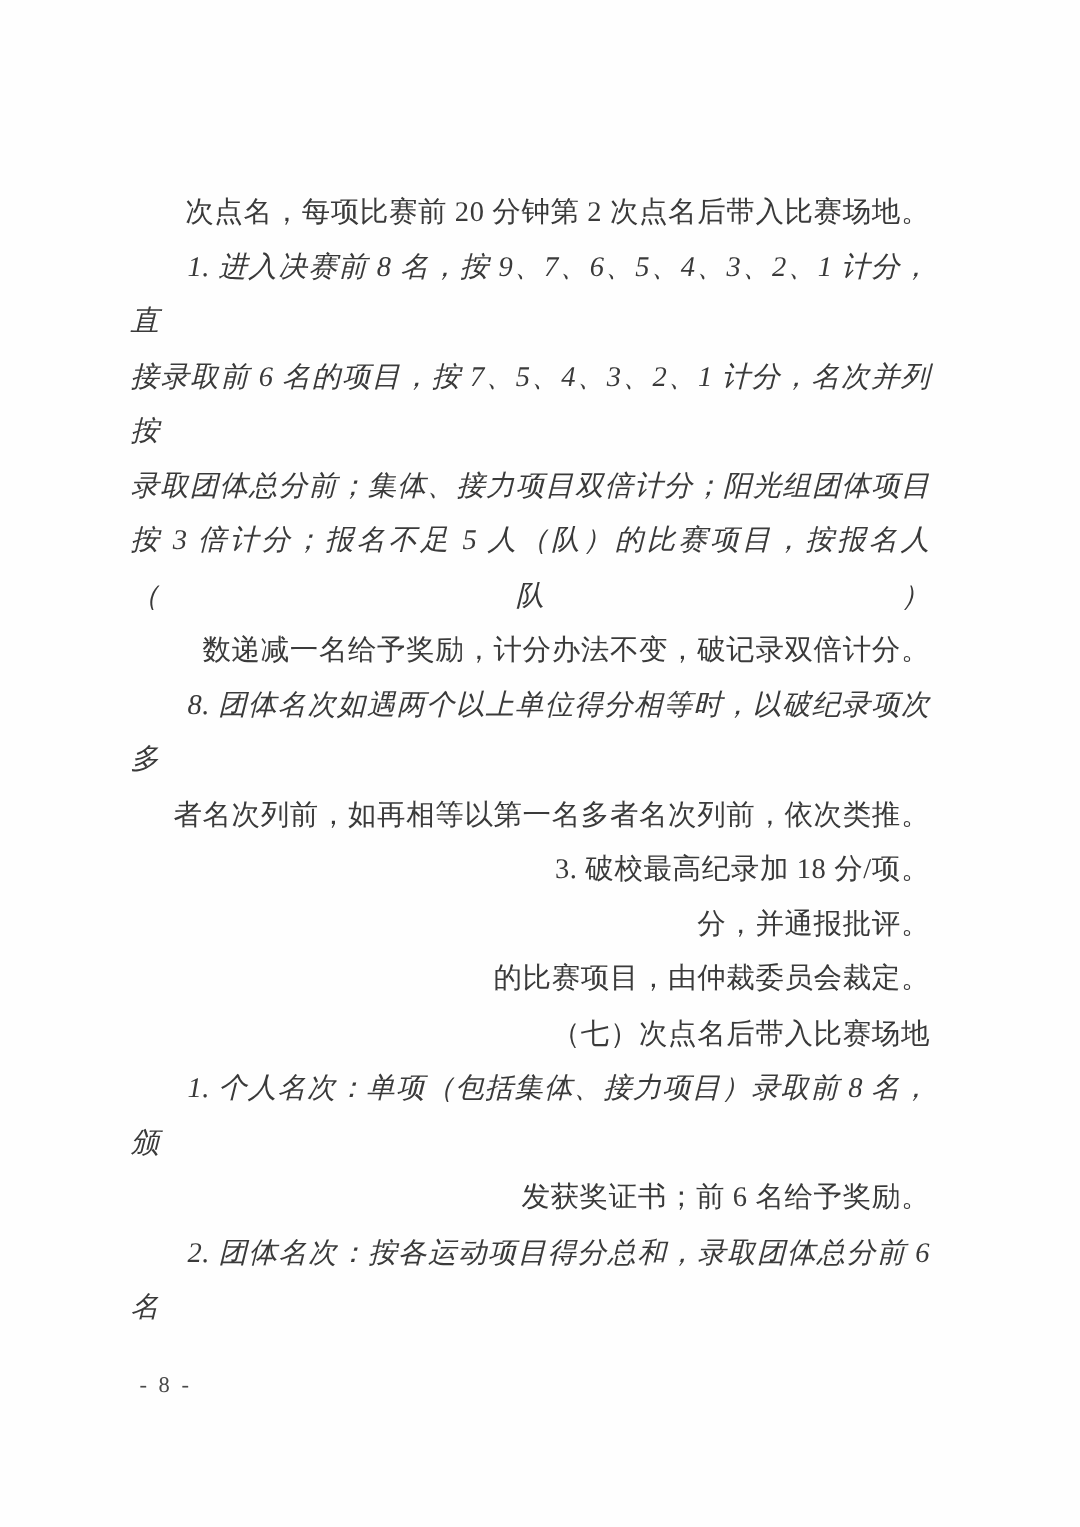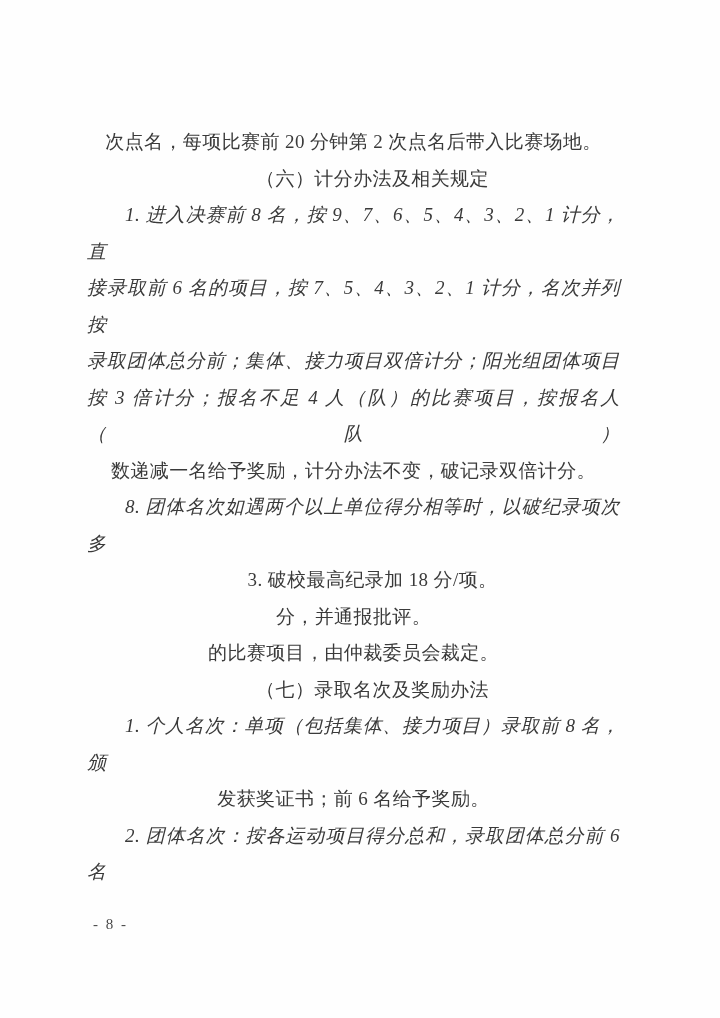--- a/index.html
+++ b/index.html
@@ -19,21 +19,21 @@
   .content {
     position: absolute;
     left: 87px;
     top: 124px;
     width: 533px;
   }
   .line {
     font-size: 19px;
     line-height: 36.5px;
     letter-spacing: 0.4px;
-    text-align: center;
+    text-align: right;
     min-height: 36.5px;
   }
   .line.indent {
     text-indent: 2em;
   }
   .line.fill {
     text-align: justify;
     text-align-last: justify;
     font-style: italic;
   }
@@ -45,30 +45,30 @@
     letter-spacing: 2px;
     color: #4a4a4a;
   }
 </style>
 </head>
 <body>
 
 <div class="page">
   <div class="content">
     <div class="line">次点名，每项比赛前 20 分钟第 2 次点名后带入比赛场地。</div>
-    <div class="line indent">（六）计分办法及相关规定</div>
     <div class="line indent fill">1. 进入决赛前 8 名，按 9、7、6、5、4、3、2、1 计分，直</div>
     <div class="line fill">接录取前 6 名的项目，按 7、5、4、3、2、1 计分，名次并列按</div>
     <div class="line fill">录取团体总分前；集体、接力项目双倍计分；阳光组团体项目</div>
-    <div class="line fill">按 3 倍计分；报名不足 4 人（队）的比赛项目，按报名人（队）</div>
+    <div class="line fill">按 3 倍计分；报名不足 5 人（队）的比赛项目，按报名人（队）</div>
     <div class="line">数递减一名给予奖励，计分办法不变，破记录双倍计分。</div>
     <div class="line indent fill">8. 团体名次如遇两个以上单位得分相等时，以破纪录项次多</div>
+    <div class="line">者名次列前，如再相等以第一名多者名次列前，依次类推。</div>
     <div class="line indent">3. 破校最高纪录加 18 分/项。</div>
     <div class="line">分，并通报批评。</div>
     <div class="line">的比赛项目，由仲裁委员会裁定。</div>
-    <div class="line indent">（七）录取名次及奖励办法</div>
+    <div class="line indent">（七）次点名后带入比赛场地</div>
     <div class="line indent fill">1. 个人名次：单项（包括集体、接力项目）录取前 8 名，颁</div>
     <div class="line">发获奖证书；前 6 名给予奖励。</div>
     <div class="line indent fill">2. 团体名次：按各运动项目得分总和，录取团体总分前 6 名</div>
 
   </div>
   <div class="page-number">- 8 -</div>
 </div>
 
 </body></html>

